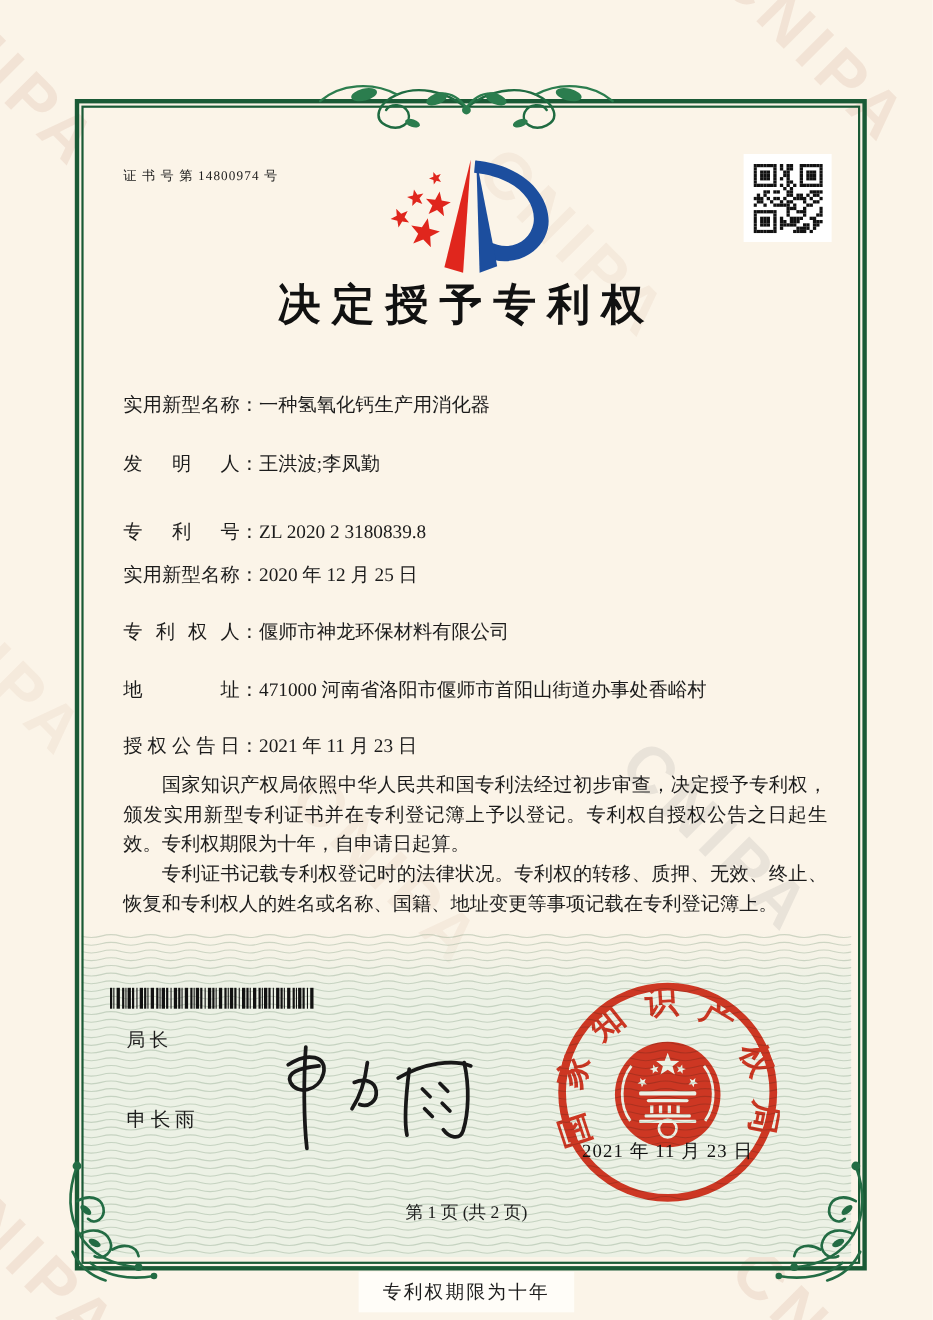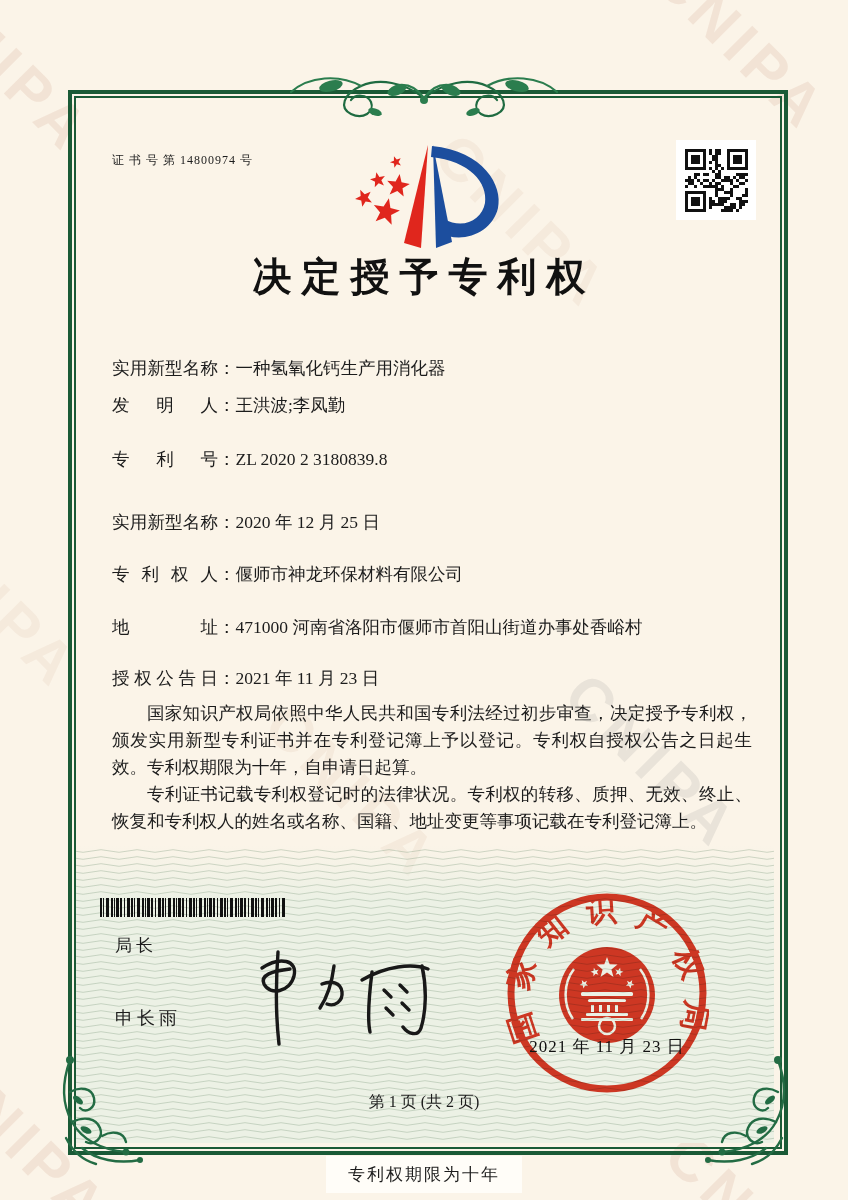--- a/index.html
+++ b/index.html
@@ -425,24 +425,24 @@
         <rect x="18" y="60" width="3" height="3" fill="#111"></rect>
       </svg>
   </div>
 
   <div class="doc-title">决定授予专利权</div>
 
   <div class="fields">
     <div class="frow" style="top:0px">
       <span class="lbl">实用新型名称</span><span>：</span><span>一种氢氧化钙生产用消化器</span>
     </div>
-    <div class="frow" style="top:37px">
+    <div class="frow" style="top:53px">
       <span class="lbl">发明人</span><span>：</span><span>王洪波;李凤勤</span>
     </div>
-    <div class="frow" style="top:91px">
+    <div class="frow" style="top:115px">
       <span class="lbl">专利号</span><span>：</span><span>ZL 2020 2 3180839.8</span>
     </div>
     <div class="frow" style="top:154px">
       <span class="lbl">实用新型名称</span><span>：</span><span>2020 年 12 月 25 日</span>
     </div>
     <div class="frow" style="top:206px">
       <span class="lbl">专利权人</span><span>：</span><span>偃师市神龙环保材料有限公司</span>
     </div>
     <div class="frow" style="top:259px">
       <span class="lbl">地址</span><span>：</span><span>471000 河南省洛阳市偃师市首阳山街道办事处香峪村</span>

